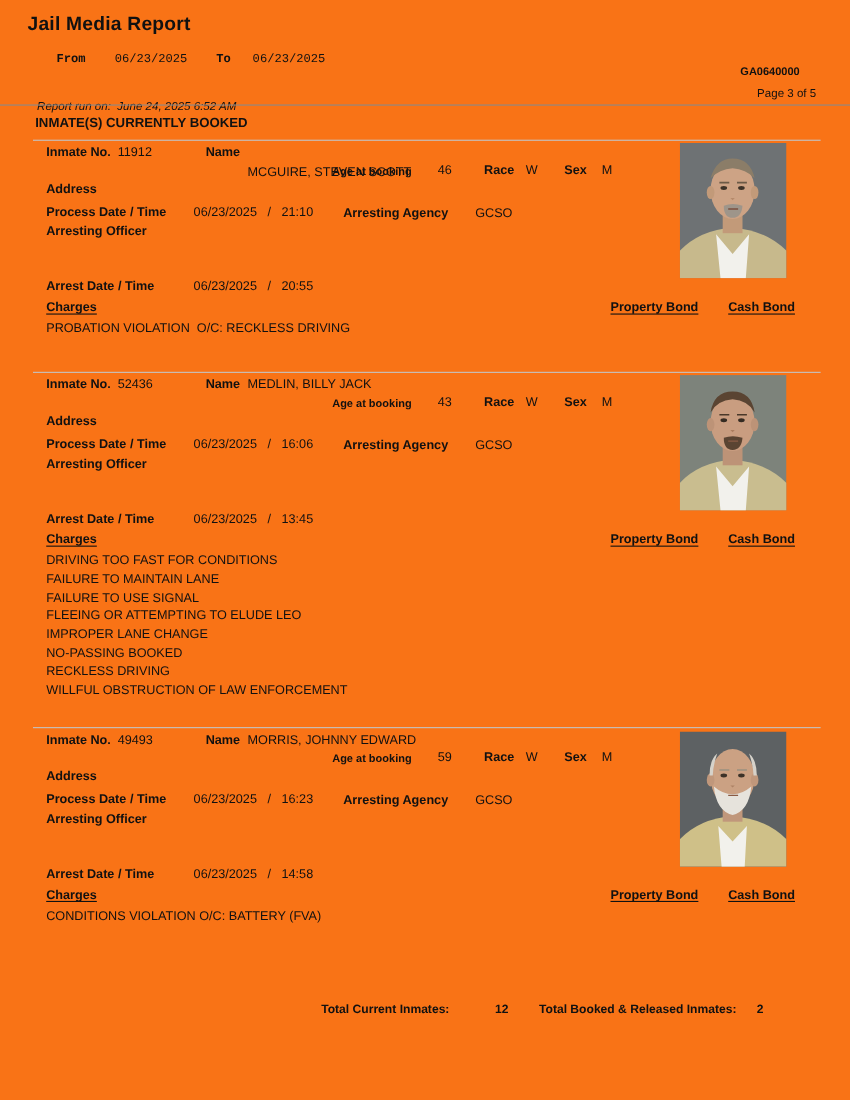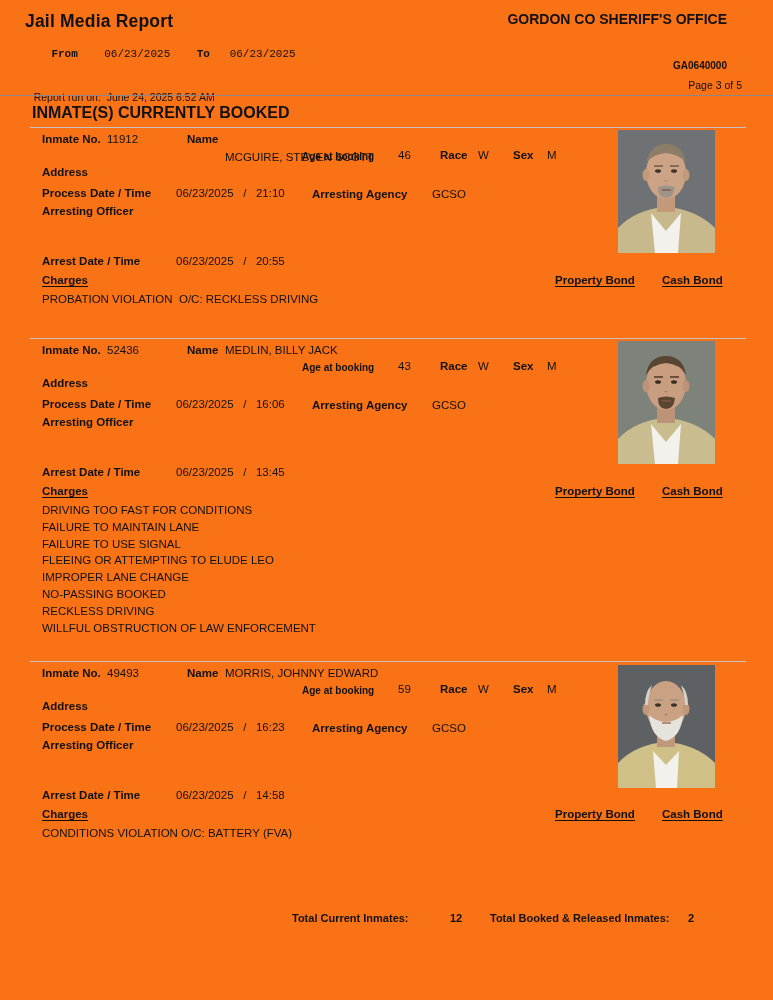--- a/index.html
+++ b/index.html
@@ -3,49 +3,48 @@
 <meta charset="utf-8">
 <style>
   html,body{margin:0;padding:0;background:#e8e8e8;}
   .page{
     position:relative;width:773px;height:1000px;background:#f97316;
     font-family:"Liberation Sans","DejaVu Sans",sans-serif;color:#111;
     overflow:hidden;margin:0 auto;
   }
   .abs{position:absolute;white-space:pre;}
   .b{font-weight:bold;}
-  .i{}
+  .i{font-style:italic;}
   .u{text-decoration:underline;text-underline-offset:2px;}
   .title{font-size:17.5px;font-weight:bold;letter-spacing:.2px;}
   .office{font-size:14px;font-weight:bold;text-align:right;}
   .code{font-size:10px;font-weight:bold;text-align:right;}
   .small{font-size:10.5px;}
   .lbl{font-size:11.5px;font-weight:bold;}
   .val{font-size:11.5px;}
   .tiny-lbl{font-size:10px;font-weight:bold;}
   .rule-dark{position:absolute;left:0;width:773px;border-top:1.5px solid #8a8a8a;}
   .sep{position:absolute;left:30px;width:716px;border-top:1px solid #c4c4c4;top:0;}
-  .section-title{font-size:16px;font-weight:bold;}
+  .section-title{font-size:12px;font-weight:bold;}
   .inmate-block{position:absolute;left:0;width:773px;}
   .charges-list{position:absolute;left:42px;top:164px;font-size:11.5px;line-height:16.8px;}
   .charge-line{white-space:pre;}
   .photo{position:absolute;left:618px;top:3px;width:97px;height:123px;}
   .photo svg{display:block;width:100%;height:100%;}
   .footer-row{position:absolute;top:912px;left:0;width:773px;font-size:11px;font-weight:bold;}
 </style>
 </head>
 <body>
 
 <div class="page">
 
   <div class="abs title" style="left:25px;top:11px;">Jail Media Report</div>
   <div class="abs" style="left:25px;top:36px;font-size:11px;font-family:Liberation Mono, monospace;">
     <span class="b">From</span><span>    </span><span>06/23/2025</span><span>    </span><span class="b">To</span><span>   </span><span>06/23/2025</span>
   </div>
-  <div class="abs office" style="right:46px;top:11px;">GORDON CO SHERIFF'S OFFICE</div>
   <div class="abs code" style="right:46px;top:33px;margin-top:27px;">GA0640000</div>
 
   <div class="abs small i" style="left:22px;top:79px;">
     <span>Report run on:</span><span>  </span><span>June 24, 2025 6:52 AM</span>
   </div>
   <div class="abs small" style="right:31px;top:79px;">Page 3 of 5</div>
 
   <div class="rule-dark" style="top:95px;"></div>
 
   <div class="abs section-title" style="left:32px;top:104px;">INMATE(S) CURRENTLY BOOKED</div>

